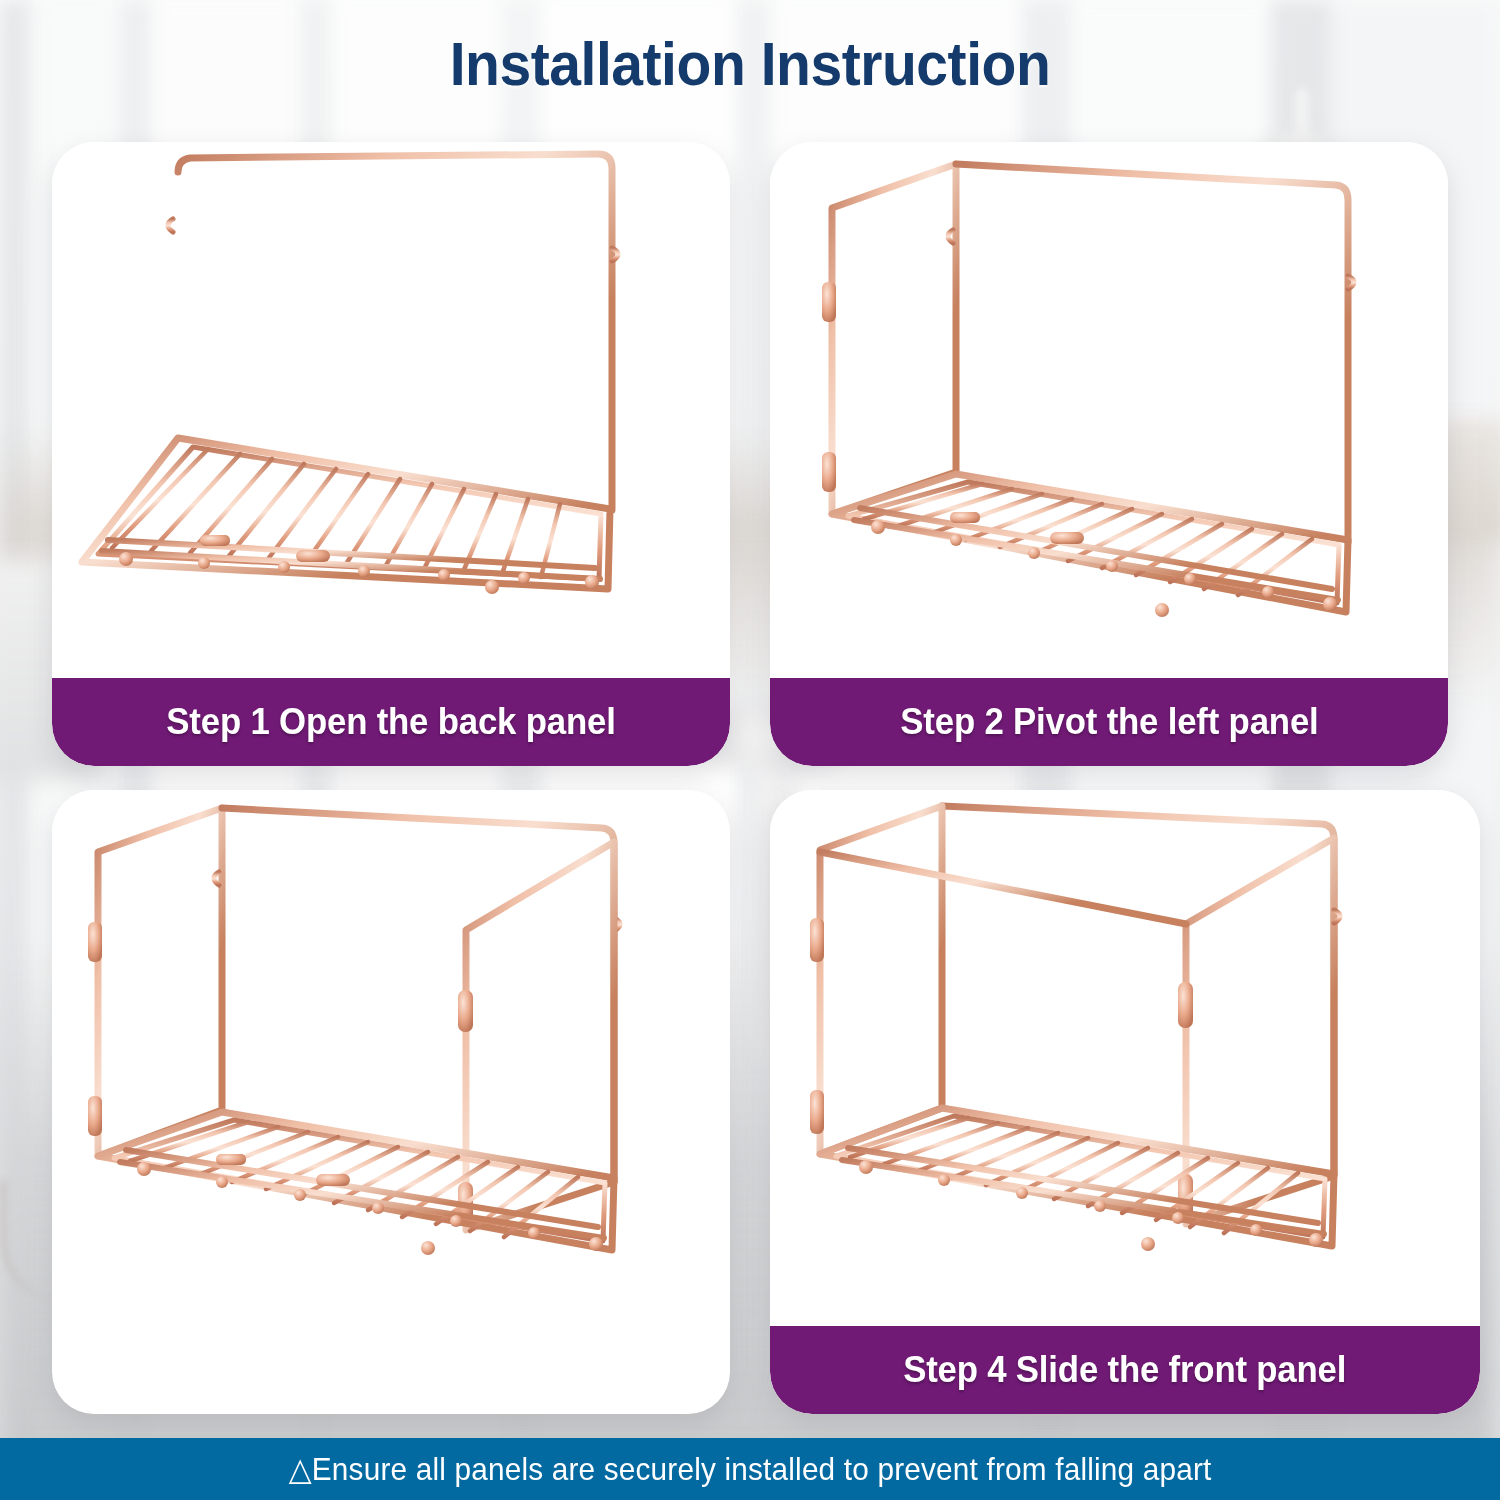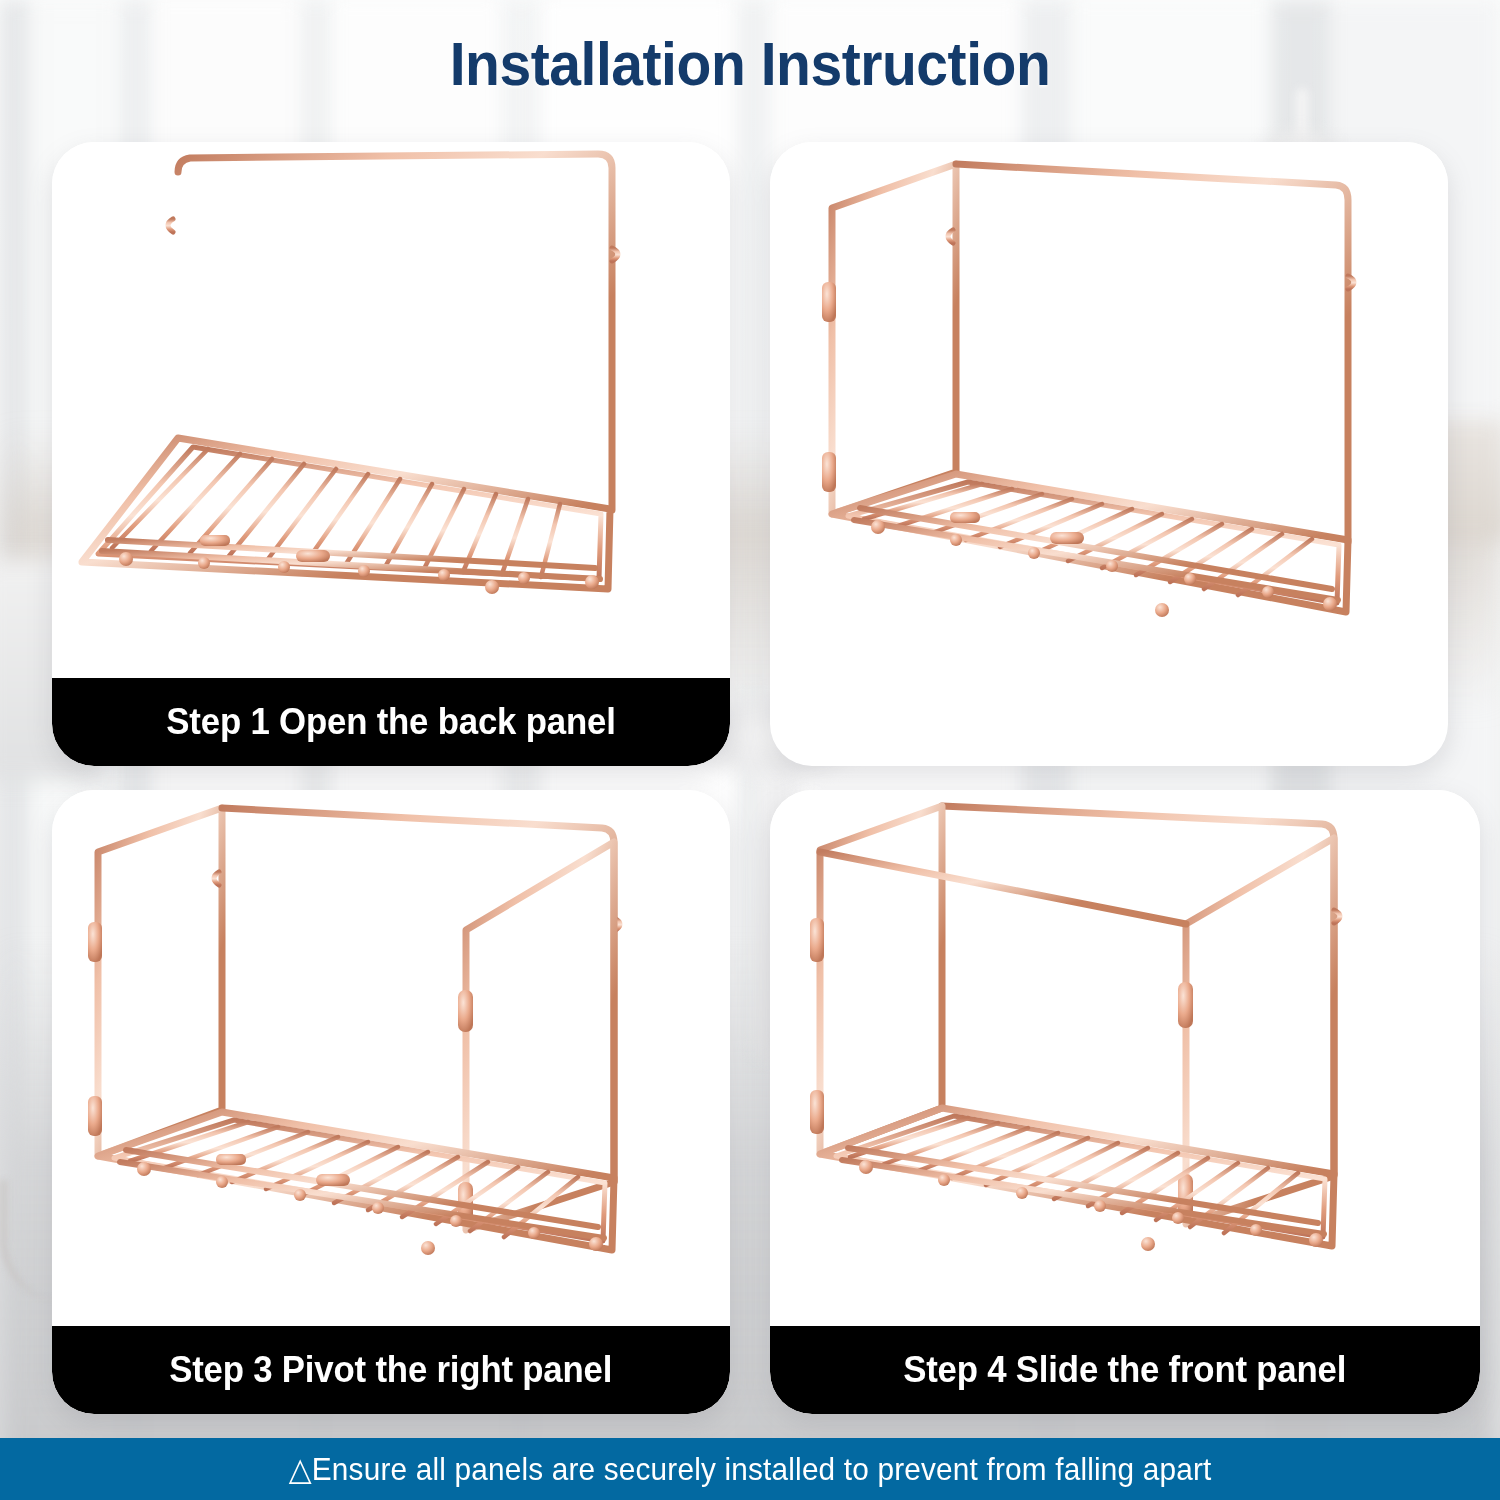--- a/index.html
+++ b/index.html
@@ -100,21 +100,21 @@
   #card1{left:52px;top:142px;width:678px;height:624px;}
   #card2{left:770px;top:142px;width:678px;height:624px;}
   #card3{left:52px;top:790px;width:678px;height:624px;}
   #card4{left:770px;top:790px;width:678px;height:624px;padding-left:32px;}
 
   .img-area{position:absolute;left:0;top:0;right:0;height:536px;background:#fff;}
   .img-area svg{position:absolute;left:0;top:0;width:100%;height:100%;}
 
   .banner{
     position:absolute;left:0;right:0;bottom:0;height:88px;
-    background:#000000;
+    background:#701a75;
     border-bottom-left-radius:42px;border-bottom-right-radius:42px;
     display:flex;align-items:center;justify-content:center;
   }
   .banner .lbl{
     color:#ffffff;font-size:37px;font-weight:bold;letter-spacing:-.2px;
     transform:scaleX(.94);
     text-shadow:0 2px 3px rgba(0,0,0,.28);
     white-space:nowrap;
   }
 
@@ -342,20 +342,23 @@
         <circle cx="186" cy="398" r="6"></circle>
         <circle cx="264" cy="411" r="6"></circle>
         <circle cx="342" cy="424" r="6"></circle>
         <circle cx="420" cy="437" r="6"></circle>
         <circle cx="498" cy="450" r="6"></circle>
         <circle cx="560" cy="462" r="7"></circle>
         <circle cx="392" cy="468" r="7"></circle>
       </g>
     </svg>
   </div>
+  <div class="banner">
+    <span class="lbl">Step 2 Pivot the left panel</span>
+  </div>
 </div>
 
 <div class="card" id="card3">
   <div class="img-area">
     <svg viewBox="0 0 678 536" preserveAspectRatio="xMidYMid meet">
 
       <g stroke="url(#wireD)" stroke-width="7" fill="none" stroke-linejoin="round" stroke-linecap="round">
         <path d="M46 62 L170 18 L170 320 L46 366 Z"></path>
       </g>
       <g fill="url(#knob)">
@@ -434,23 +437,20 @@
         <circle cx="170" cy="392" r="6"></circle>
         <circle cx="248" cy="405" r="6"></circle>
         <circle cx="326" cy="418" r="6"></circle>
         <circle cx="404" cy="431" r="6"></circle>
         <circle cx="482" cy="443" r="6"></circle>
         <circle cx="544" cy="454" r="7"></circle>
         <circle cx="376" cy="458" r="7"></circle>
       </g>
     </svg>
   </div>
-  <div class="banner">
-    <span class="lbl">Step 3 Pivot the right panel</span>
-  </div>
 </div>
 
 <div class="card" id="card4">
   <div class="img-area">
     <svg viewBox="0 0 678 536" preserveAspectRatio="xMidYMid meet">
 
       <g stroke="url(#wireV)" stroke-width="5" fill="none" stroke-linecap="round">
         <path d="M182 18 L182 318"></path>
           <path d="M212 18 L212 323"></path>
         <path d="M242 18 L242 328"></path>

